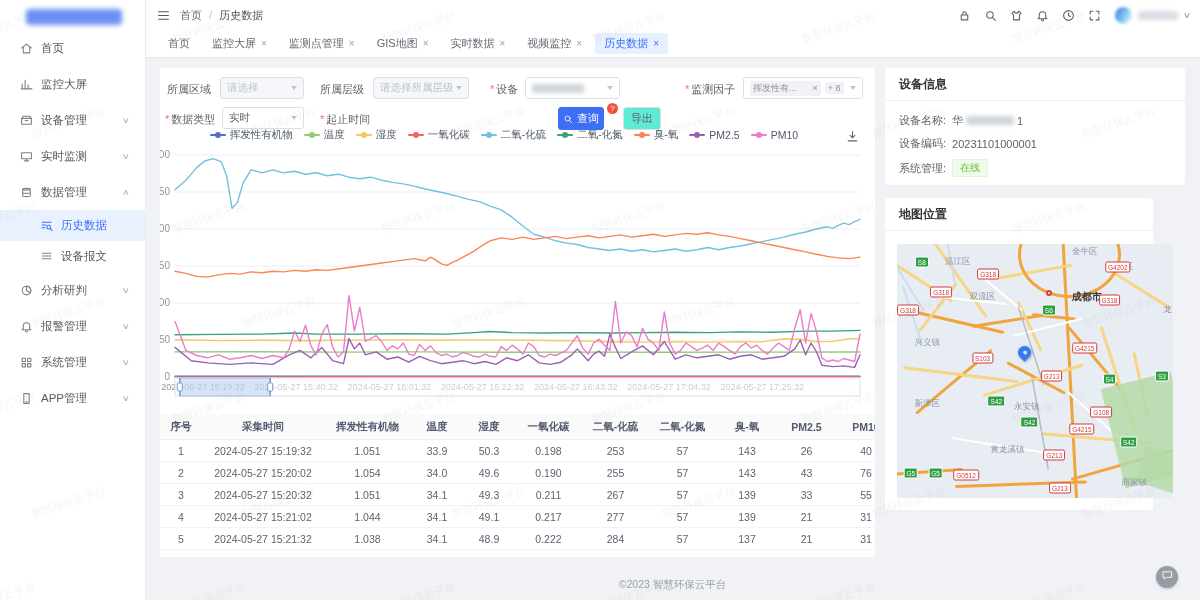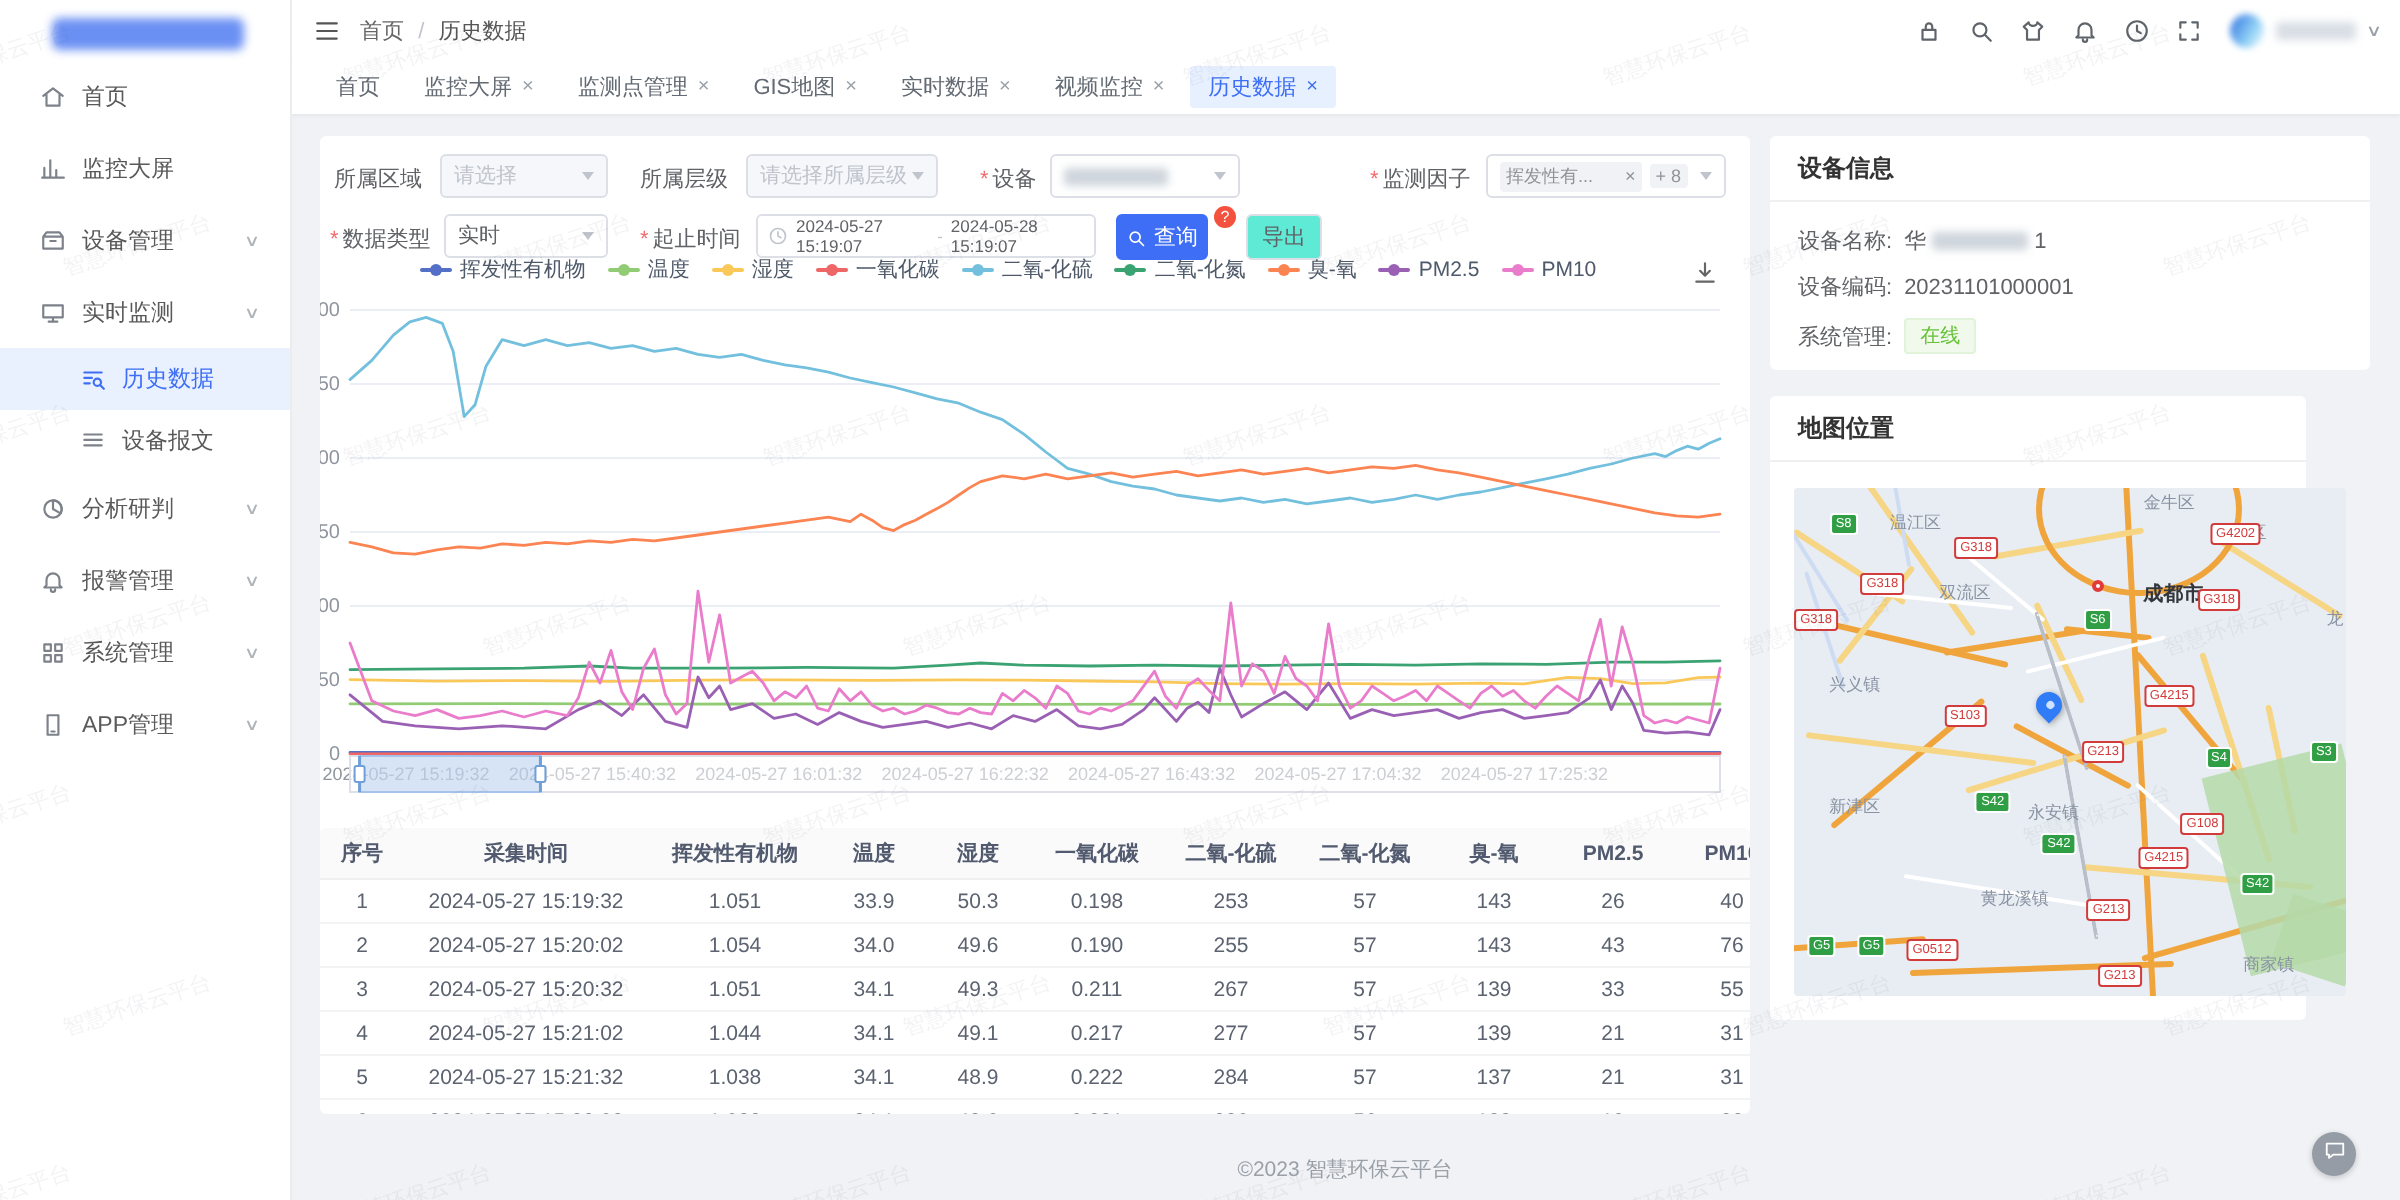--- a/index.html
+++ b/index.html
@@ -170,20 +170,29 @@
           <span class="chev">∨</span>
         </div>
         <div class="side-item">
           <span class="ic">
             <svg viewBox="0 0 24 24" fill="none" stroke="currentColor" stroke-width="2" stroke-linecap="round" stroke-linejoin="round">
               <path d="M3 5 H21 V16 H3 Z M8 20 H16 M12 16 V20"></path>
             </svg>
           </span>
           <span>实时监测</span>
           <span class="chev">∨</span>
+        </div>
+        <div class="side-item">
+          <span class="ic">
+            <svg viewBox="0 0 24 24" fill="none" stroke="currentColor" stroke-width="2" stroke-linecap="round" stroke-linejoin="round">
+              <path d="M5 6 C5 3.8 19 3.8 19 6 V18 C19 20.2 5 20.2 5 18 Z M5 6 C5 8.2 19 8.2 19 6 M5 12 C5 14.2 19 14.2 19 12"></path>
+            </svg>
+          </span>
+          <span>数据管理</span>
+          <span class="chev">∧</span>
         </div>
         <div class="side-item sub active">
           <span class="ic">
             <svg viewBox="0 0 24 24" fill="none" stroke="currentColor" stroke-width="2" stroke-linecap="round" stroke-linejoin="round">
               <circle cx="16" cy="15" r="3.4"></circle>
               <path d="M4 6 H20 M4 11 H11 M4 16 H9 M18.5 17.5 L22 21"></path>
             </svg>
           </span>
           <span>历史数据</span>
         </div>
@@ -342,31 +351,20 @@
         <span class="tag">+ 8</span>
         <span class="caret"></span>
       </div>
 
       <span class="flabel" style="left:5px;top:44px"><span class="star">*</span><span>数据类型</span></span>
       <div class="sel" style="left:62px;top:39px;width:82px">
         <span>实时</span>
           <span class="caret"></span>
       </div>
       <span class="flabel" style="left:160px;top:44px"><span class="star">*</span><span>起止时间</span></span>
-      <div class="rangebox" style="left:218px;top:39px;width:170px">
-        <span class="ric">
-            <svg viewBox="0 0 24 24" fill="none" stroke="currentColor" stroke-width="2" stroke-linecap="round" stroke-linejoin="round">
-              <circle cx="12" cy="12" r="9"></circle>
-              <path d="M12 7 V12 L15.5 14"></path>
-            </svg>
-          </span>
-        <span>2024-05-27 15:19:07</span>
-        <span style="color:#c0c4cc">-</span>
-        <span>2024-05-28 15:19:07</span>
-      </div>
       <div class="btn primary" style="left:398px;top:39px;width:46px">
         <span class="bic">
             <svg viewBox="0 0 24 24" fill="none" stroke="#fff" stroke-width="2" stroke-linecap="round" stroke-linejoin="round">
               <circle cx="11" cy="11" r="6"></circle>
               <path d="M15.5 15.5 L21 21"></path>
             </svg>
           </span>
           <span>查询</span>
       </div>
       <span class="qbadge" style="left:447px;top:35px">?</span>

